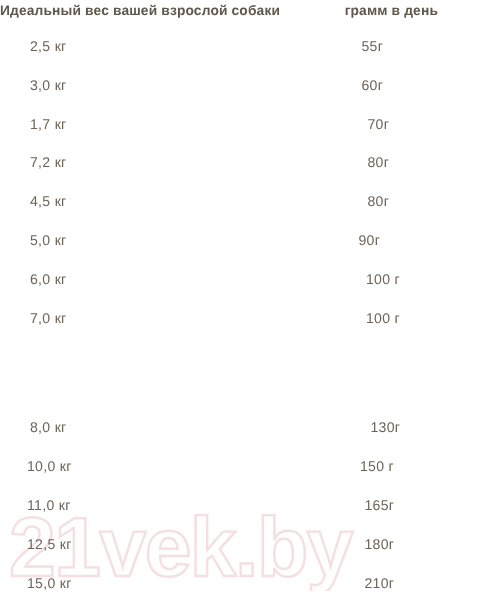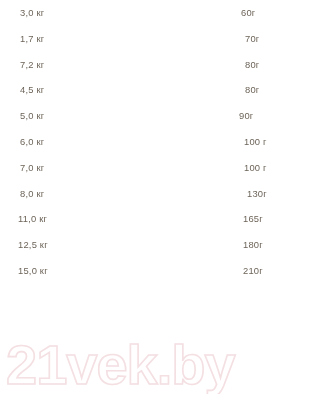--- a/index.html
+++ b/index.html
@@ -89,22 +89,30 @@
 <body>
 
 <div id="watermark">
   <svg width="280" height="58" viewBox="0 0 280 58" xmlns="http://www.w3.org/2000/svg">
     <text x="0" y="48" stroke="#f4dfe2">21vek.by</text>
   </svg>
 </div>
 
 <div id="table">
 
+  <div class="head-row" style="color: rgb(95, 87, 76);">
+    <span class="head-left">Идеальный вес вашей взрослой собаки</span>
+    <span class="head-right">грамм в день</span>
+  </div>
 
   <div id="rows-container">
+      <div class="row" style="color: rgb(109, 100, 89);">
+        <span class="cell-weight" style="left: 20px;">2,5 кг</span>
+        <span class="cell-grams" style="left: 241px;">55г</span>
+      </div>
       <div class="row" style="color: rgb(109, 100, 89); padding-left: 25px;">
         <span class="cell-weight" style="left: 20px;">3,0 кг</span>
         <span class="cell-grams" style="left: 241px;">60г</span>
       </div>
       <div class="row" style="color: rgb(109, 100, 89);">
         <span class="cell-weight" style="left: 20px;">1,7 кг</span>
         <span class="cell-grams" style="left: 245px;">70г</span>
       </div>
       <div class="row" style="color: rgb(109, 100, 89);">
         <span class="cell-weight" style="left: 20px;">7,2 кг</span>
@@ -119,23 +127,27 @@
         <span class="cell-grams" style="left: 239px;">90г</span>
       </div>
       <div class="row" style="color: rgb(109, 100, 89);">
         <span class="cell-weight" style="left: 20px;">6,0 кг</span>
         <span class="cell-grams" style="left: 244px;">100 г</span>
       </div>
       <div class="row" style="color: rgb(109, 100, 89); text-align: center;">
         <span class="cell-weight" style="left: 20px;">7,0 кг</span>
         <span class="cell-grams" style="left: 244px;">100 г</span>
       </div>
-      <div class="row" style="color: rgb(109, 100, 89);">
+      <div class="row" style="color: rgb(109, 100, 89); margin-top: 48px;">
         <span class="cell-weight" style="left: 20px;">8,0 кг</span>
         <span class="cell-grams" style="left: 247px;">130г</span>
+      </div>
+      <div class="row" style="color: rgb(109, 100, 89);">
+        <span class="cell-weight" style="left: 18px;">10,0 кг</span>
+        <span class="cell-grams" style="left: 240px;">150 г</span>
       </div>
       <div class="row" style="color: rgb(109, 100, 89);">
         <span class="cell-weight" style="left: 18px;">11,0 кг</span>
         <span class="cell-grams" style="left: 243px;">165г</span>
       </div>
       <div class="row" style="color: rgb(109, 100, 89);">
         <span class="cell-weight" style="left: 18px;">12,5 кг</span>
         <span class="cell-grams" style="left: 243px;">180г</span>
       </div>
       <div class="row" style="color: rgb(109, 100, 89);">

